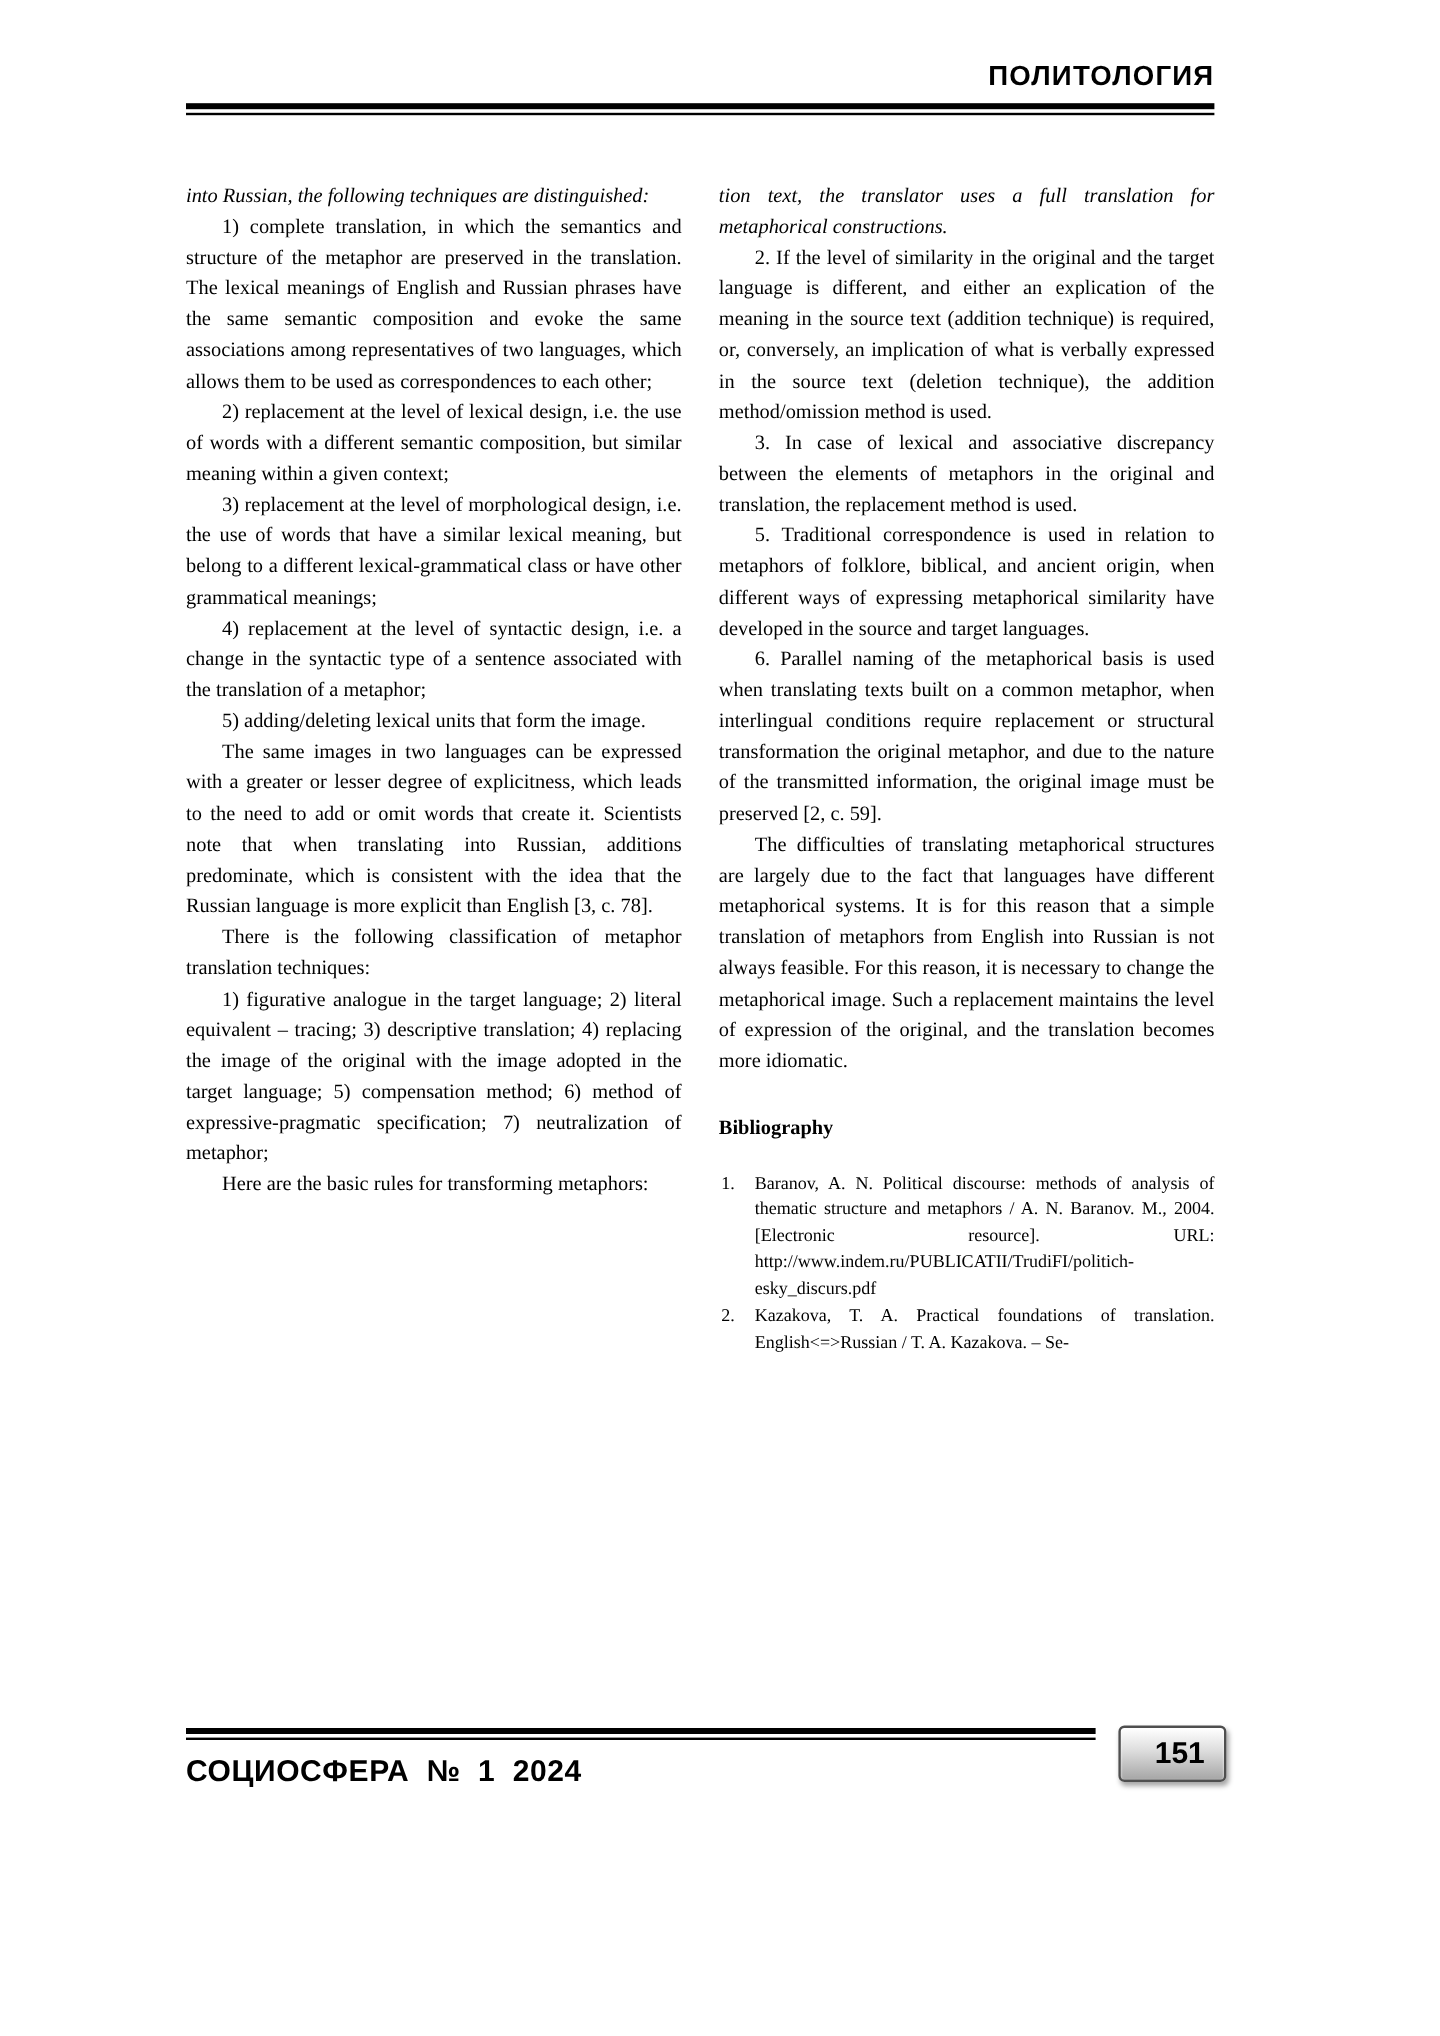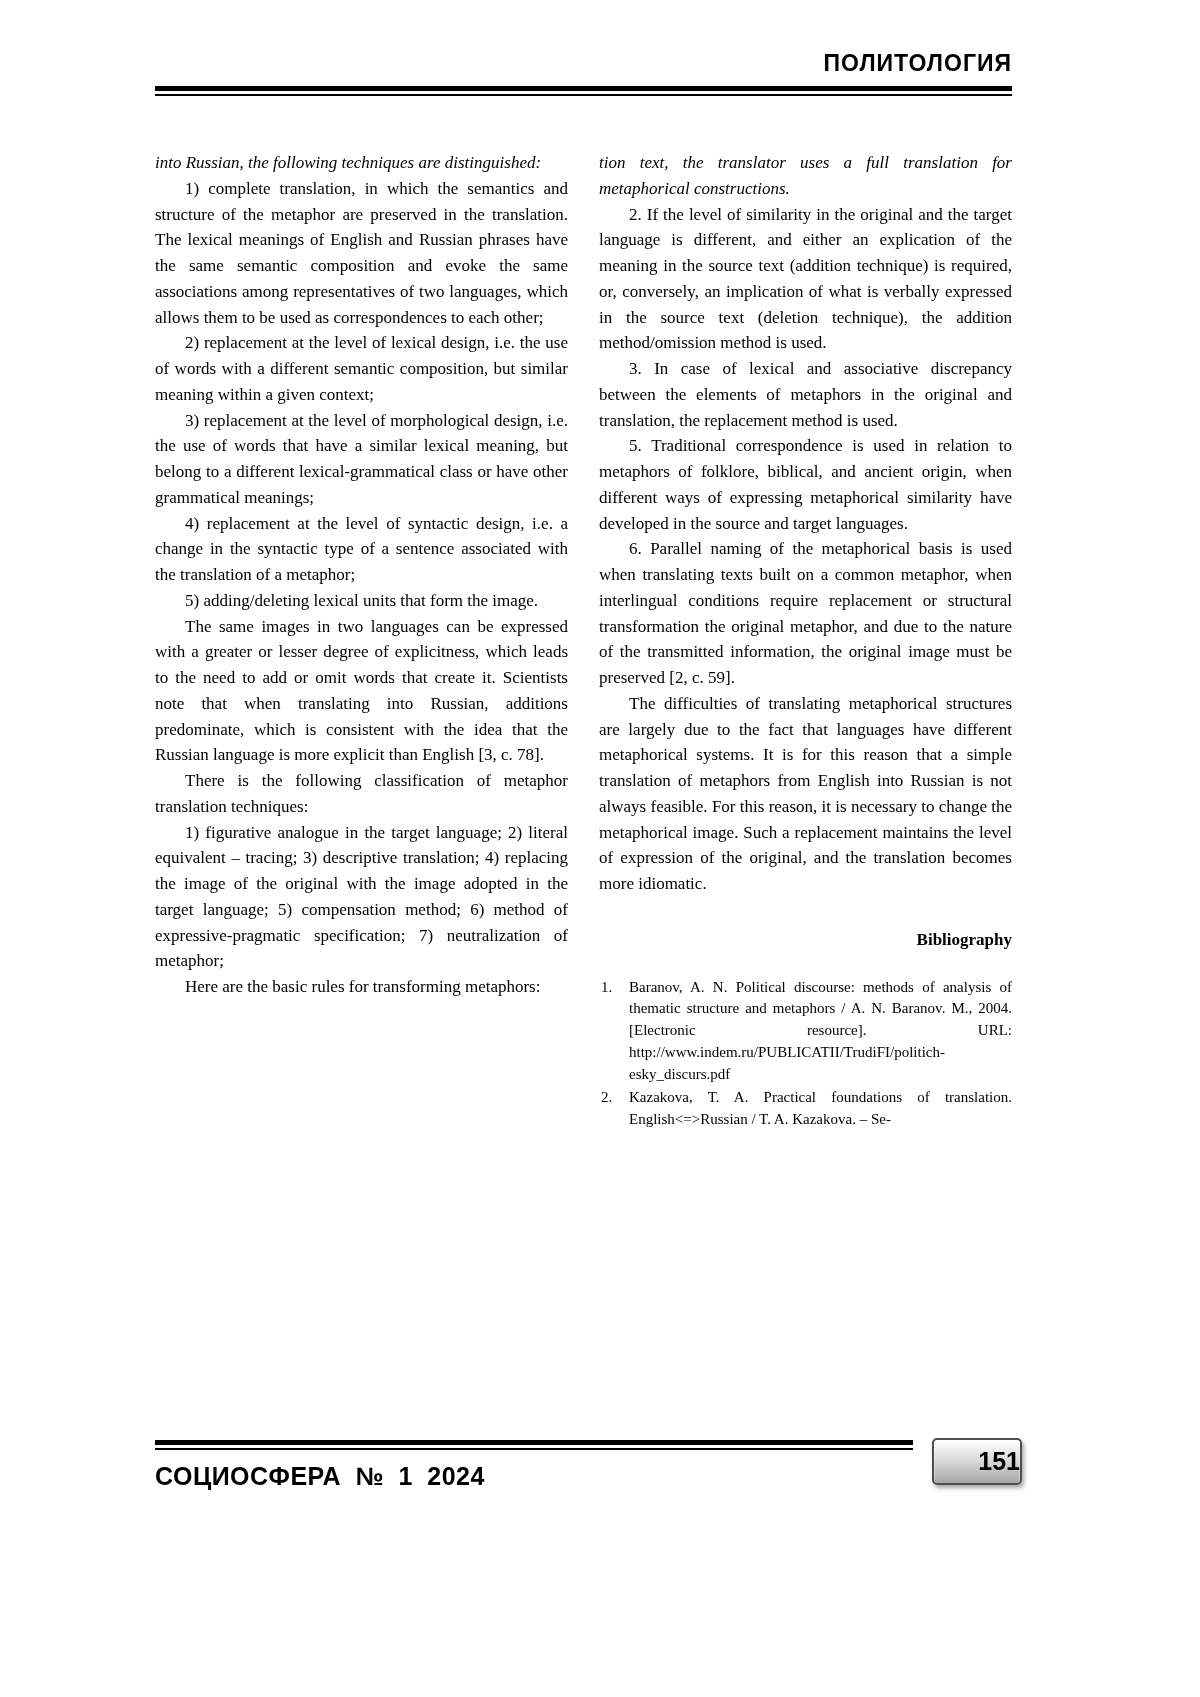--- a/index.html
+++ b/index.html
@@ -25,42 +25,42 @@
     position:absolute; left:155px; top:150px; width:857px;
     display:flex; gap:31px;
     font-size:17px; line-height:1.515; text-align:justify;
   }
   .col { width:413px; }
   .col p { margin:0; text-indent:30px; }
   .col p.cont { text-indent:0;font-style:italic; }
 
   
   .bib-title {
-    font-weight:700; font-size:17px; text-align:right;
+    font-weight:700; font-size:17px; text-align:left;
     margin:30px 0 24px 0; text-indent:0;
   }
   .bib-item { display:flex; font-size:15px; line-height:1.45; margin-bottom:2px; }
   .bib-num  { flex:0 0 30px; width:30px; padding-left:2px; box-sizing:border-box; }
   .bib-text { flex:1; min-width:0; overflow-wrap:break-word; text-align:justify; }
 
   
   .footer-rules { position:absolute; left:155px; top:1440px; width:758px; }
   .journal-name {
     position:absolute; left:155px; top:1462px;
     font-family:"Liberation Sans", sans-serif;
     font-weight:700; font-size:25px; letter-spacing:0.5px; word-spacing:7px;
   }
   .page-num-box {
     position:absolute; left:932px; top:1438px; width:90px; height:47px;
     box-sizing:border-box;
     border:2px solid #4f4f4f; border-radius:5px;
     background:linear-gradient(180deg,#ffffff 0%,#dcdcdc 45%,#a6a6a6 100%);
     box-shadow:2px 3px 4px rgba(0,0,0,0.35), inset 0 1px 2px #ffffff;
     display:flex; align-items:center; justify-content:flex-end;
-    padding-right:0;
+    padding-right:16px;
     font-family:"Liberation Sans", sans-serif; font-weight:700; font-size:25px;
   }
 </style>
 </head>
 <body>
 
 <div class="page">
 
   <div class="header">
     <div class="header-title">ПОЛИТОЛОГИЯ</div>

